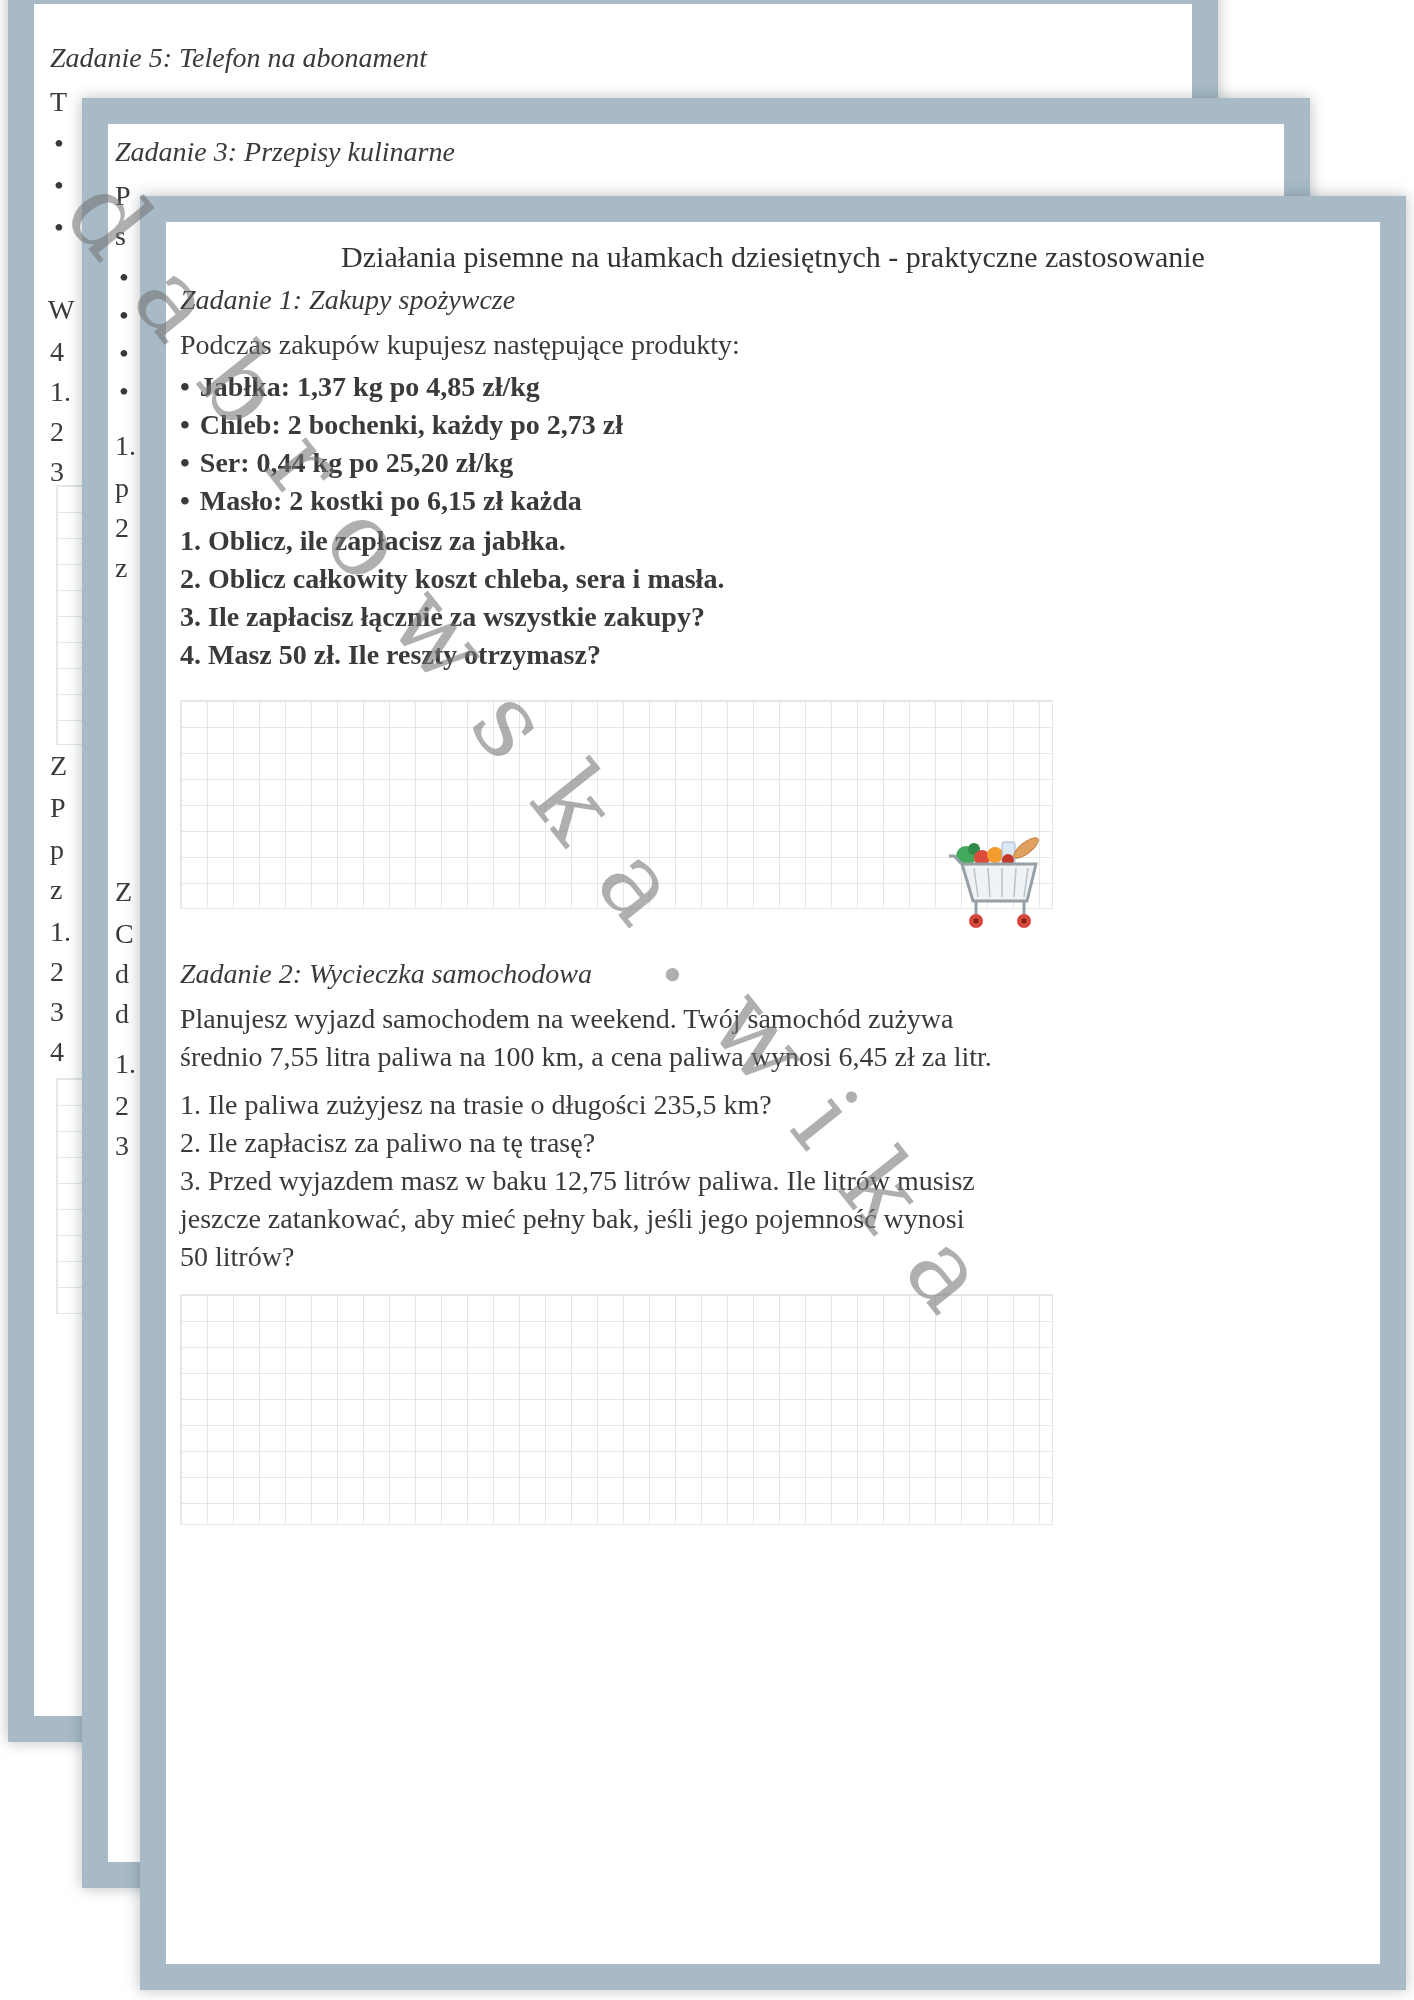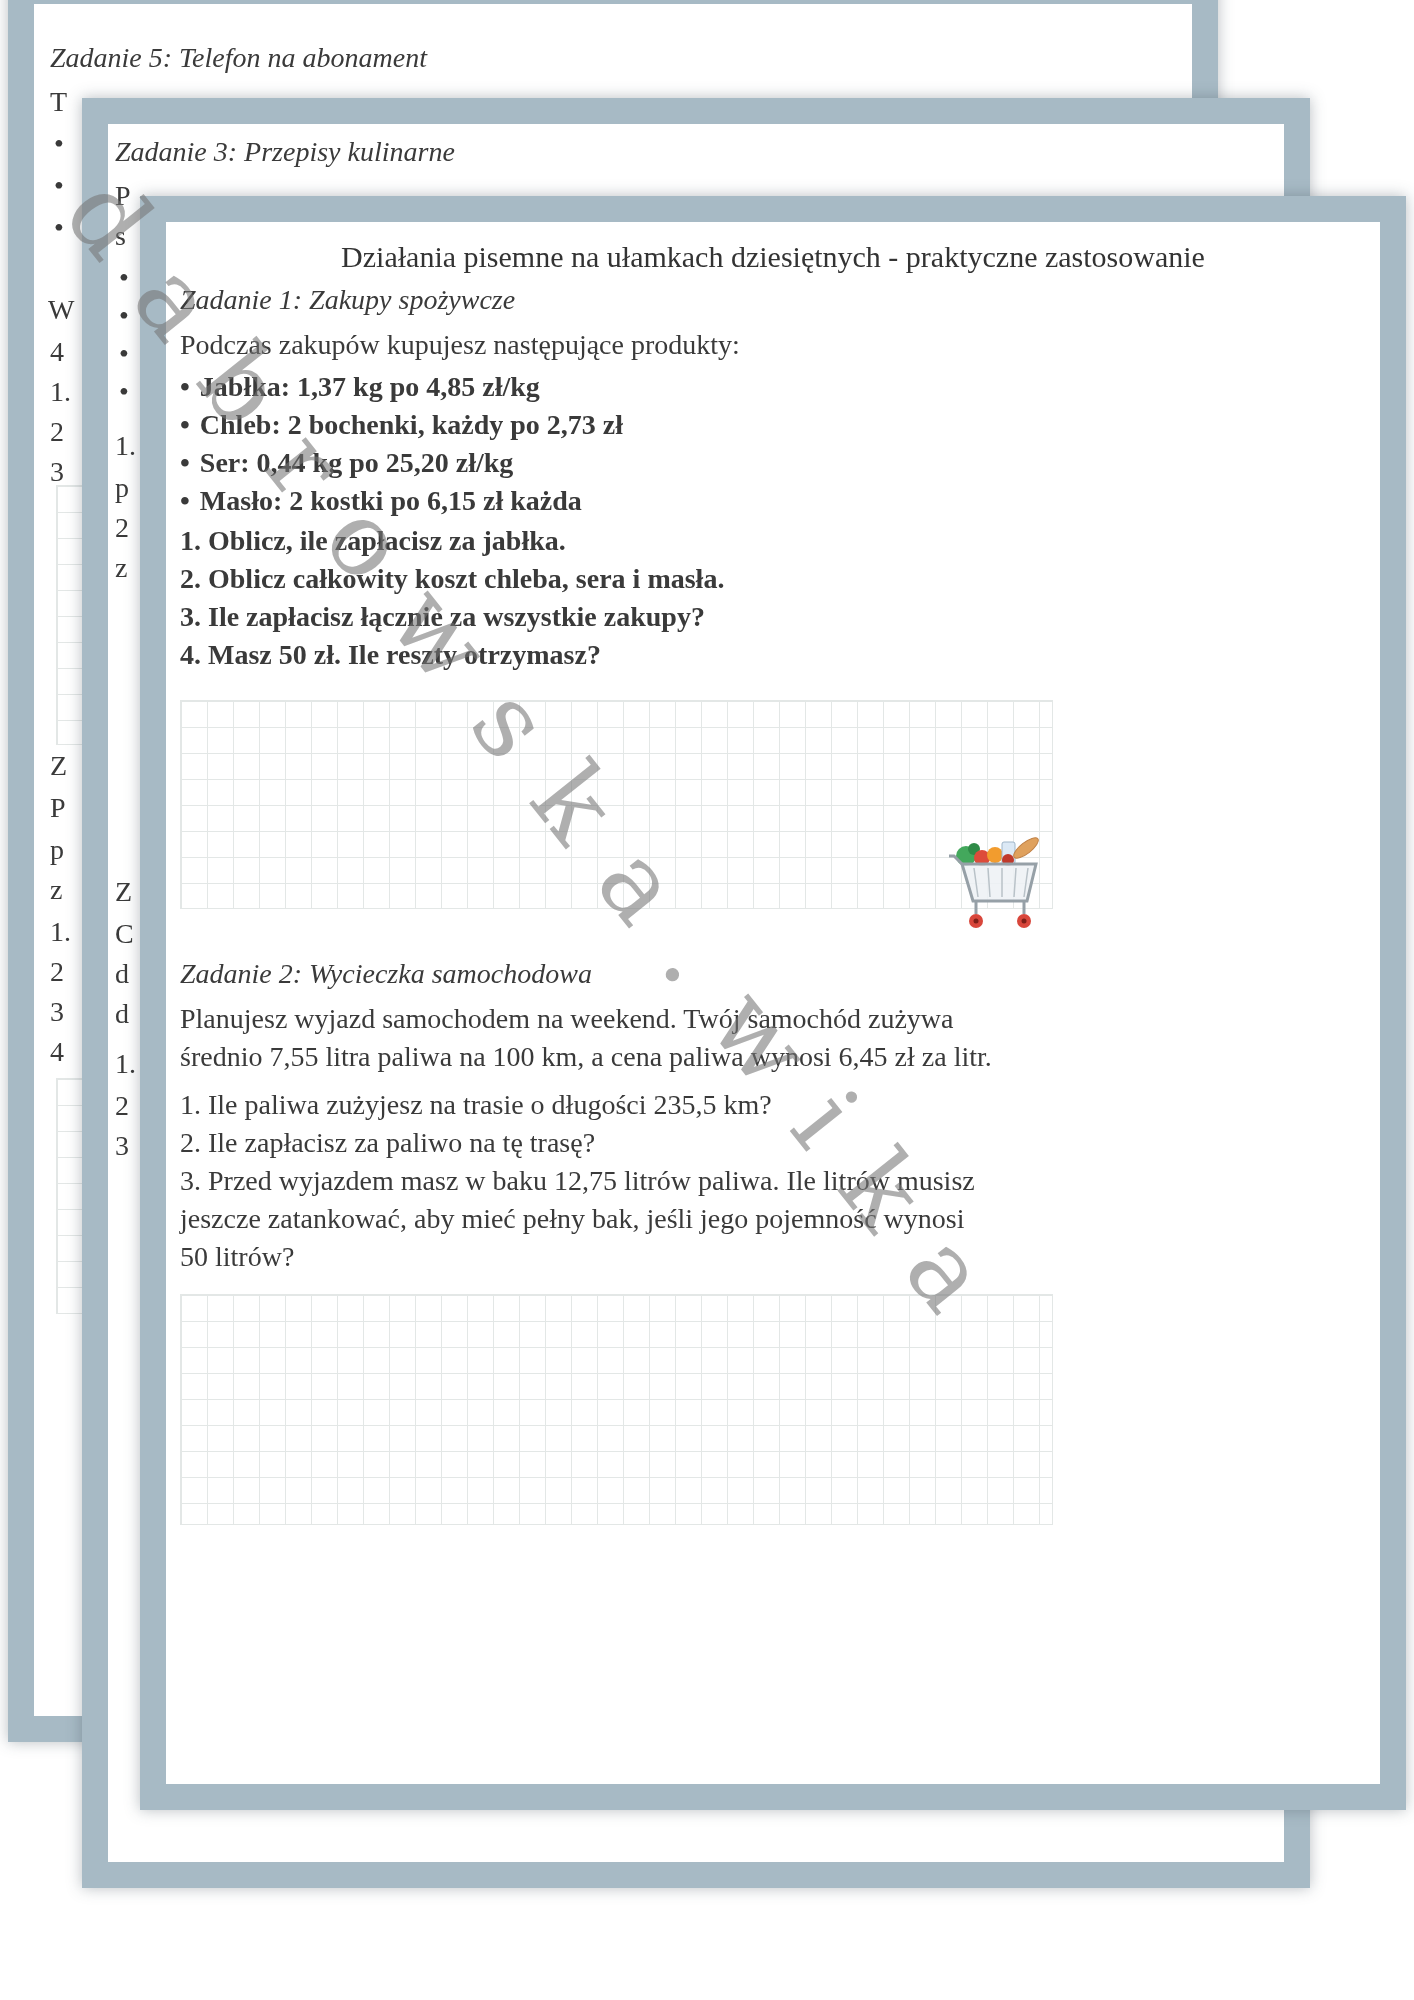--- a/index.html
+++ b/index.html
@@ -15,21 +15,21 @@
 
   .page {
     position: absolute;
     background: #ffffff;
     border: 26px solid #a7bac5;
     box-sizing: border-box;
     box-shadow: 0 0 14px rgba(55, 70, 80, 0.35);
   }
   .page-a { left: 8px;   top: -22px; width: 1210px; height: 1764px; z-index: 1; }
   .page-b { left: 82px;  top: 98px;  width: 1228px; height: 1790px; z-index: 2; }
-  .page-c { left: 140px; top: 196px; width: 1266px; height: 1614px; z-index: 3; }
+  .page-c { left: 140px; top: 196px; width: 1266px; height: 1794px; z-index: 3; }
 
   .inner { position: absolute; inset: 0; overflow: hidden; background: #ffffff; }
 
   .frag {
     position: absolute;
     font-size: 28px;
     line-height: 32px;
     white-space: nowrap;
     color: #3a3a3a;
   }

